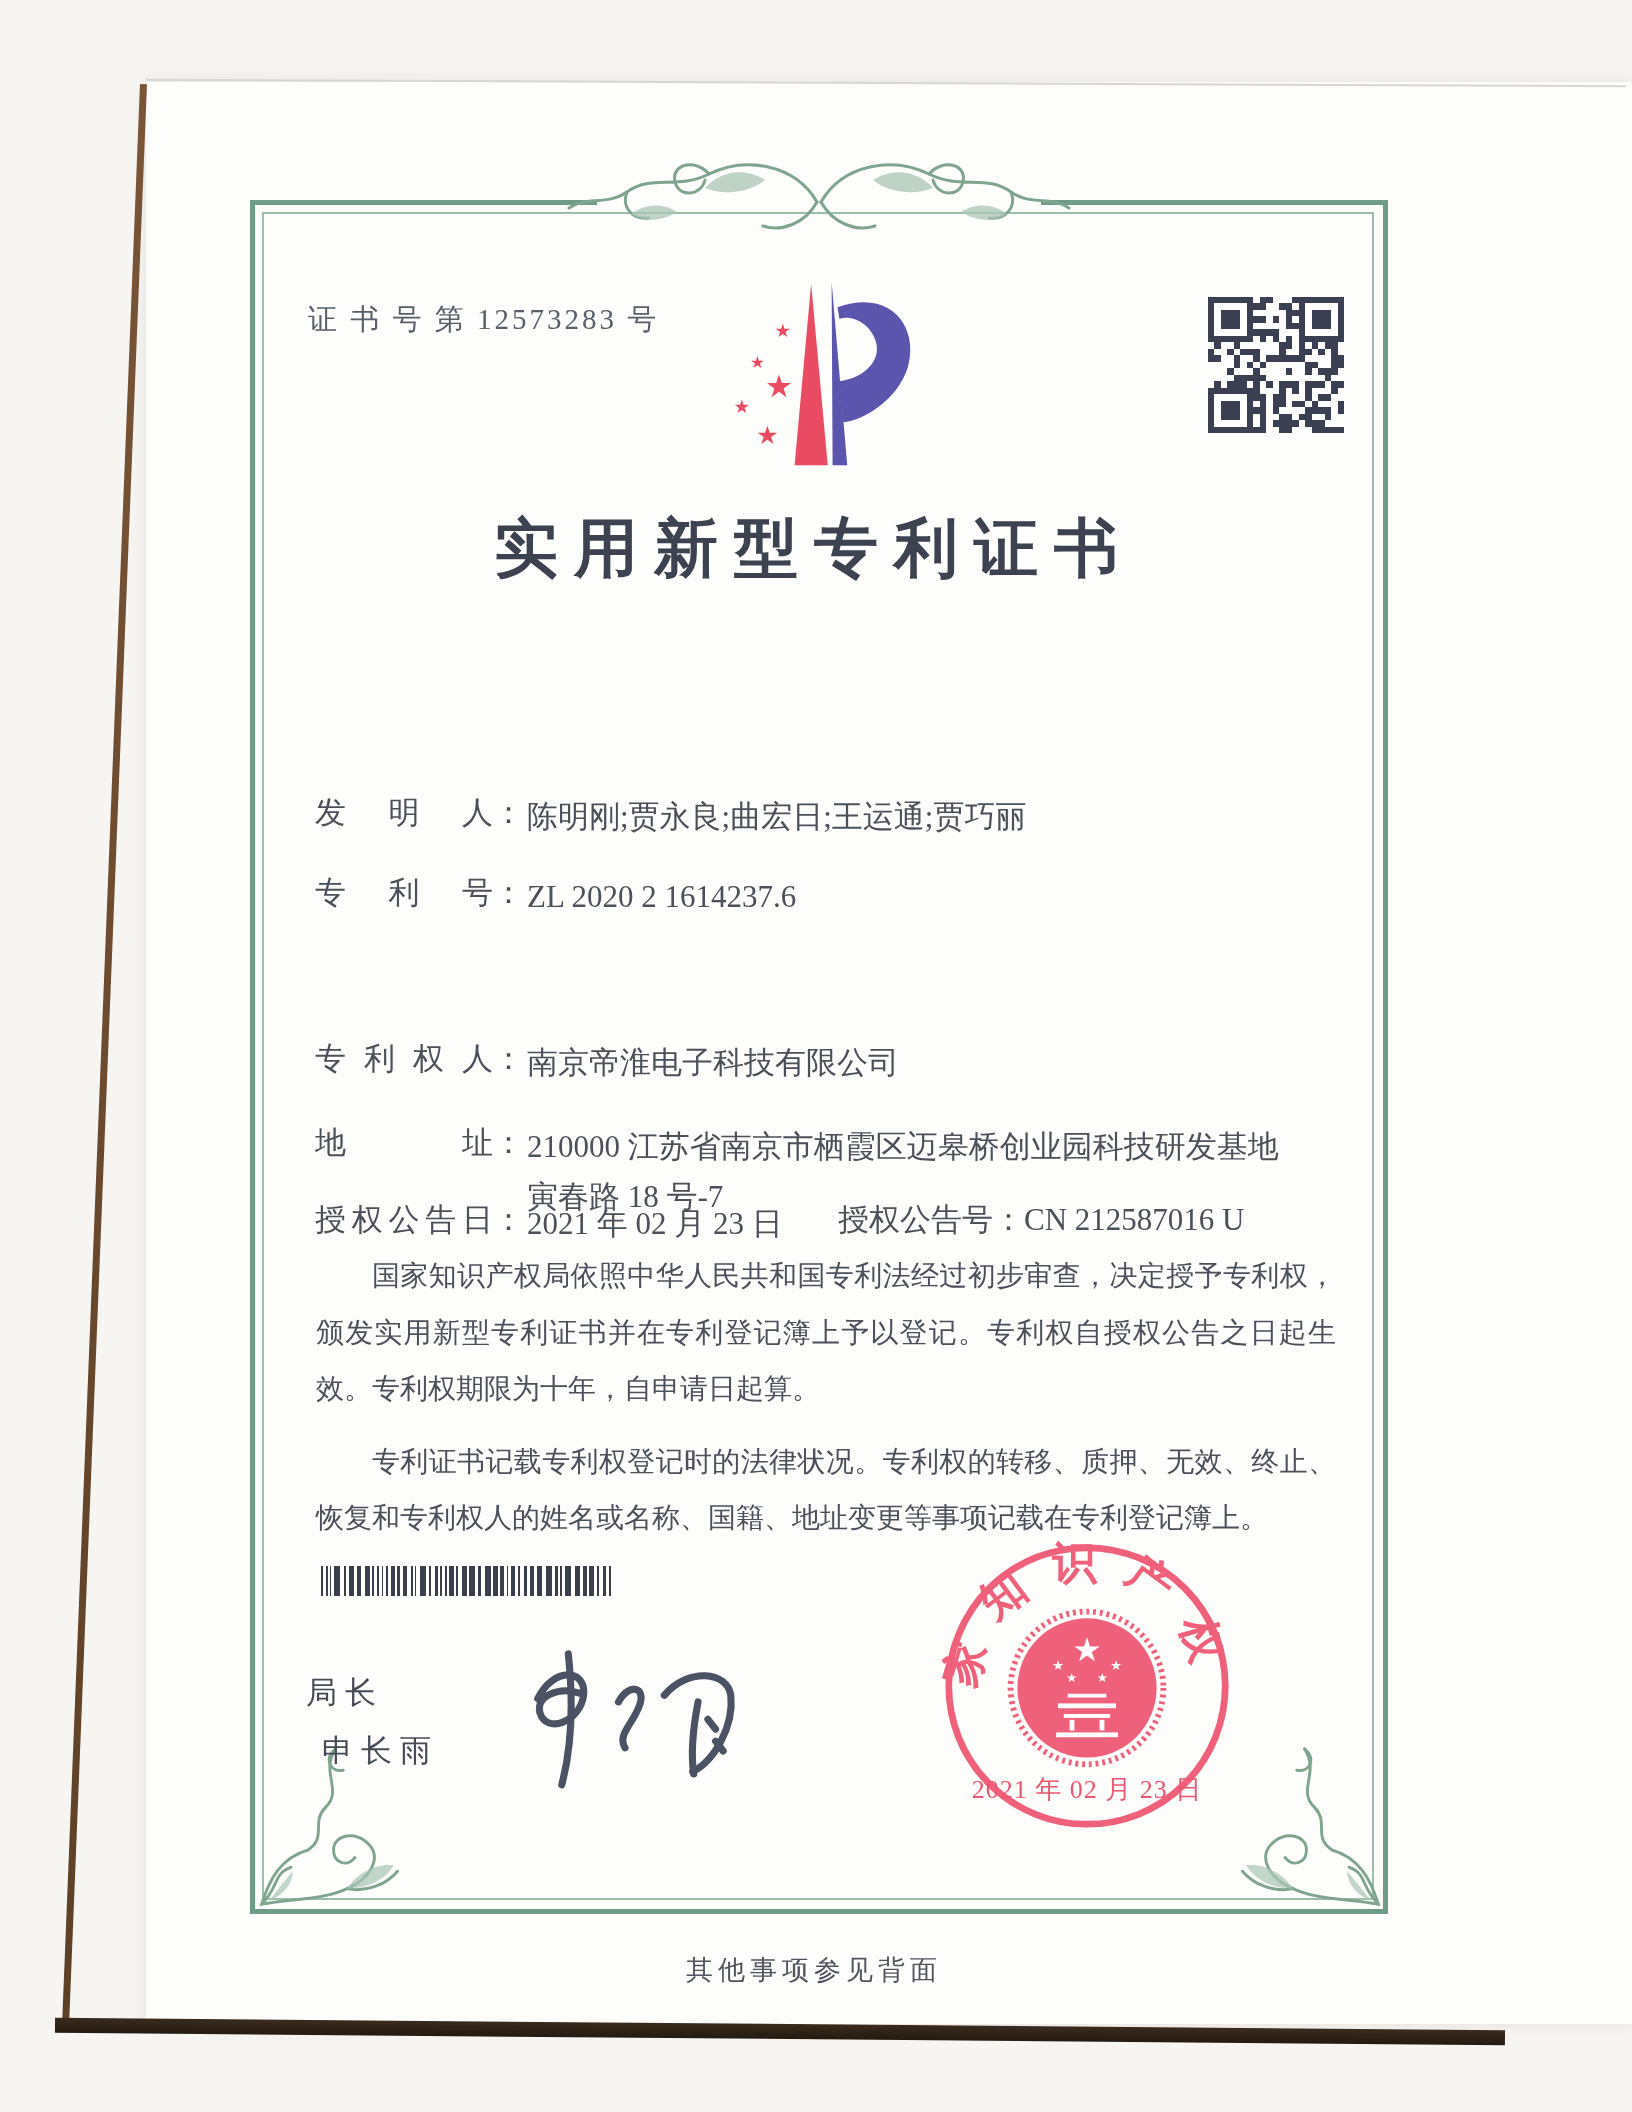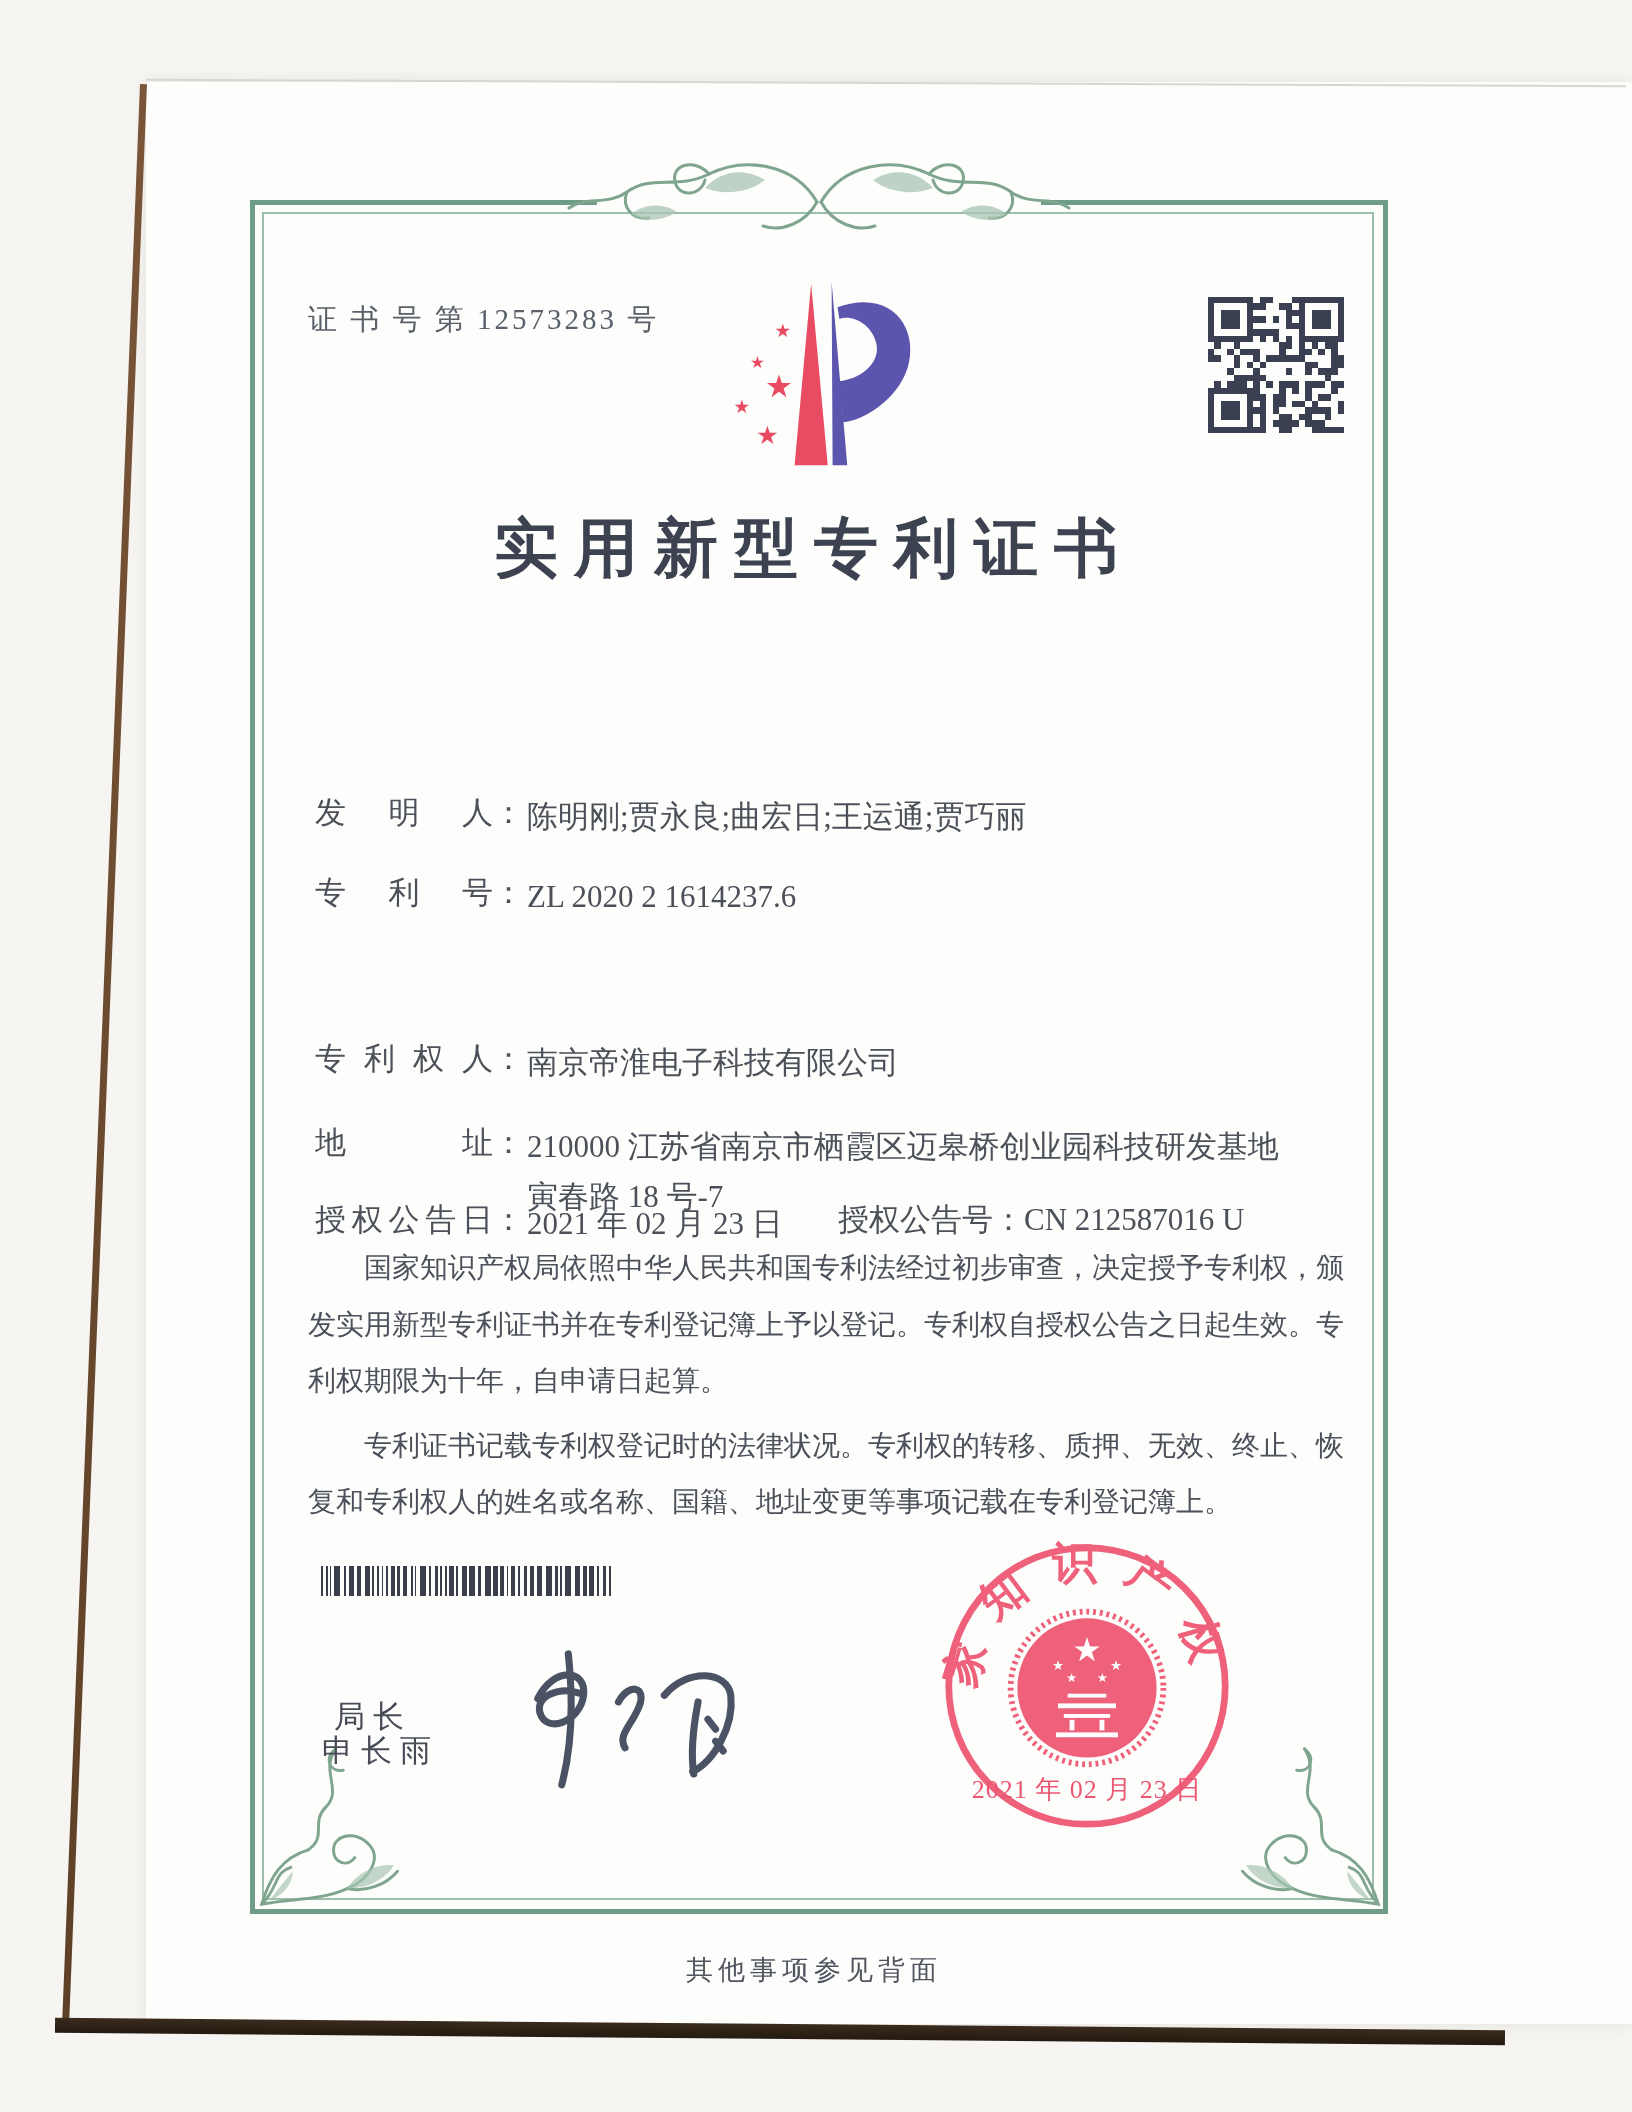--- a/index.html
+++ b/index.html
@@ -14,21 +14,21 @@
   
   .frame-outer{border:5px solid #6f9c86;}
   .frame-inner{border:2px solid #9cbfab;}
   
   .certno{font-size:29px;color:#596069;letter-spacing:3px;font-family:Liberation Serif, serif;}
   .title{font-size:64px;font-weight:bold;color:#3c4250;letter-spacing:16px;text-align:center;white-space:nowrap;}
   .frow{font-size:31px;color:#4b5059;white-space:pre-line;}
   .flabel{display:inline-block;width:178px;text-align:justify;text-align-last:justify;vertical-align:top;}
   .fcolon{display:inline-block;width:34px;vertical-align:top;}
   .fvalue{display:inline-block;max-width:880px;vertical-align:top;line-height:1.62;}
-  .para{font-size:28px;color:#4b505a;line-height:2.02;text-indent:2em;margin:8px;text-align:justify;}
+  .para{font-size:28px;color:#4b505a;line-height:2.02;text-indent:2em;margin:16px;text-align:justify;}
   .director{font-size:31px;color:#464b55;letter-spacing:8px;}
   .footer{font-size:25px;color:#565c66;letter-spacing:2px;text-align:center;}
   .backnote{font-size:27px;color:#4f545e;letter-spacing:5px;text-align:center;}
   
   .qr{display:grid;grid-template-columns:repeat(21,1fr);grid-template-rows:repeat(21,1fr);}
   .qr span{display:block;}
   .qr .d{background:#3a3f52;}
   .barcode{display:flex;align-items:stretch;}
   .barcode i{display:block;background:#3b3e4b;height:100%;}
   svg{display:block;}
@@ -622,21 +622,21 @@
       <i style="width: 2px; margin-right: 3px;"></i>
       <i style="width: 6px; margin-right: 4px;"></i>
       <i style="width: 6px; margin-right: 3px;"></i>
       <i style="width: 4px; margin-right: 2px;"></i>
       <i style="width: 6px; margin-right: 3px;"></i>
       <i style="width: 2px; margin-right: 4px;"></i>
       <i style="width: 4px; margin-right: 3px;"></i>
       <i style="width: 2px; margin-right: 2px;"></i>
     </div>
 
-  <div class="abs director" style="left:334px;top:1672px;margin-top:24px;">局长</div>
+  <div class="abs director" style="left:306px;top:1672px;">局长</div>
   <div class="abs director" style="left:322px;top:1730px;">申长雨</div>
 
   <svg class="abs" style="left:505px;top:1635px;" width="240" height="160" viewBox="0 0 220 140">
     <g stroke="#4a5263" stroke-width="6.5" fill="none" stroke-linecap="round" stroke-linejoin="round">
       <path d="M30,55 C45,25 75,28 72,52 C69,76 38,88 32,68 C28,52 50,44 68,50"></path>
       <path d="M58,14 C63,60 61,100 52,134"></path>
       <path d="M104,58 C114,40 130,44 123,62 C116,80 103,88 110,100"></path>
       <path d="M146,52 C168,26 204,30 207,52 C210,80 192,112 172,122"></path>
       <path d="M177,58 C172,84 170,104 173,124"></path>
       <path d="M186,74 l7,9"></path>

